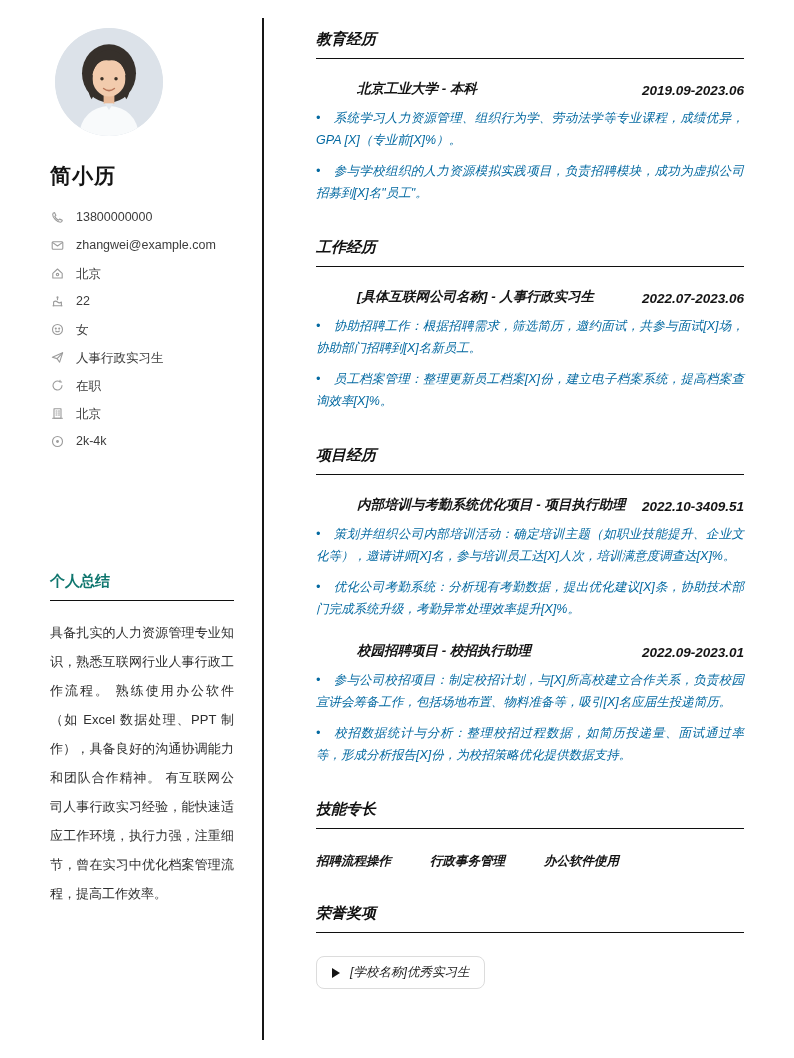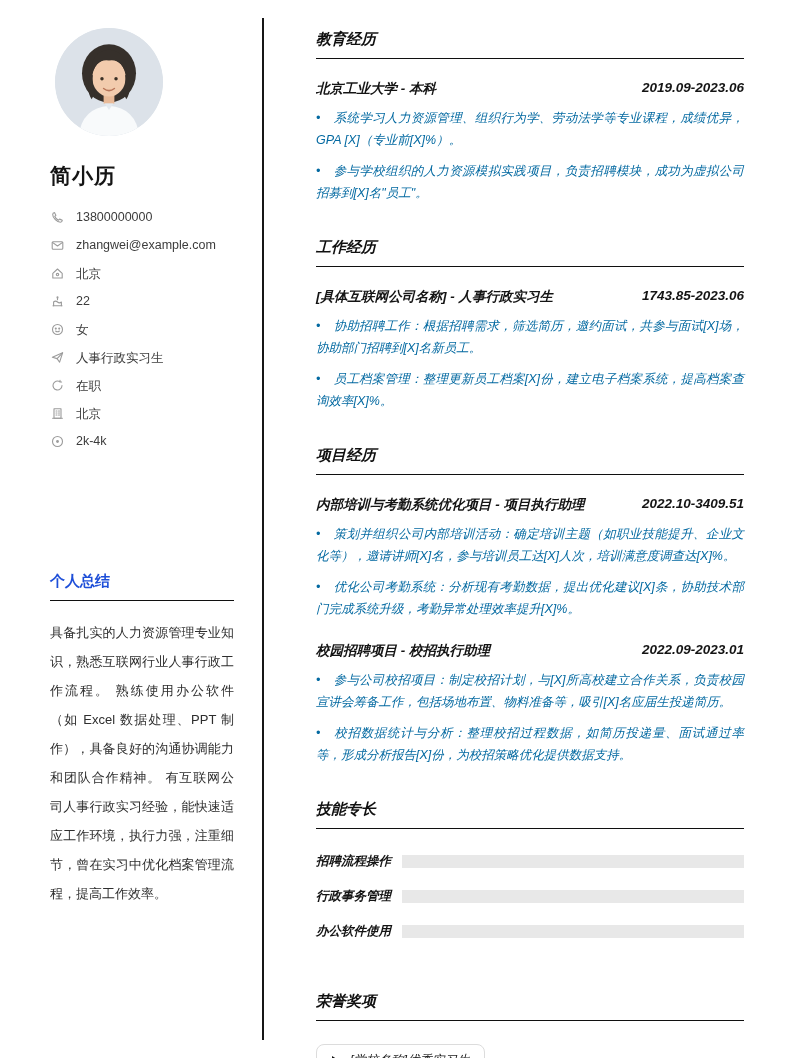--- a/index.html
+++ b/index.html
@@ -9,39 +9,39 @@
 
   
   .sidebar { position:absolute; left:50px; top:28px; width:184px; }
   .avatar-wrap { width:108px; height:108px; border-radius:50%; overflow:hidden; margin-left:5px; background:#dce2e9; }
   .name { margin-top:26px; font-size:21px; font-weight:bold; color:#141414; letter-spacing:1px; }
   .contact-list { margin-top:20px; }
   .contact-row { display:flex; align-items:flex-start; height:28px; font-size:12.5px; color:#3c3c3c; }
   .contact-row .cicon { width:14px; height:14px; margin-right:12px; flex:0 0 auto; display:flex; align-items:center; justify-content:center; }
   .cicon svg { width:13px; height:13px; stroke:#9b9b9b; fill:none; stroke-width:1.1; stroke-linecap:round; stroke-linejoin:round; }
   .summary { margin-top:110px; }
-  .side-h2 { font-size:15px; font-weight:bold; color:#1d4ed8; padding-bottom:9px; border-bottom:1.5px solid #101010; }
+  .side-h2 { font-size:15px; font-weight:bold; color:#0f766e; padding-bottom:9px; border-bottom:1.5px solid #101010; }
   .summary-text { margin-top:17px; font-size:13px; line-height:29px; color:#2e2e2e; text-align:justify; }
 
   
   .v-divider { position:absolute; left:262px; top:18px; height:1022px; width:2px; background:#161616; }
 
   
   .main { position:absolute; left:316px; top:30px; width:428px; }
   .section { margin-bottom:34px;font-style:italic; }
   .sec-h2 { font-size:15px; font-weight:bold; color:#101010; padding-bottom:9px; border-bottom:1.5px solid #101010; margin-bottom:21px; }
   .entry { margin-bottom:16px; }
-  .entry-head { display:flex; justify-content:space-between; align-items:flex-start; margin-bottom:4px; }
+  .entry-head { display:flex; justify-content:space-between; align-items:flex-end; margin-bottom:4px;margin-left:41px; }
   .entry-title { font-size:13.5px; font-weight:bold; color:#141414; }
   .entry-date { font-size:13.5px; font-weight:bold; color:#141414; }
   .bullet { font-size:12.5px; line-height:22px; color:#0369a1; text-align:justify; margin-top:9px; }
   .bullet .dot { display:inline-block; margin-right:13px; }
 
   
-  .skills-grid { display:grid; grid-template-columns:1fr; column-gap:28px; row-gap:18px; margin-top:24px; }
+  .skills-grid { display:grid; grid-template-columns:1fr 1fr 1fr 1fr; column-gap:28px; row-gap:18px; margin-top:24px; }
   .skill { display:flex; align-items:center; }
   .skill-label { font-size:12.5px; font-weight:bold; color:#141414; white-space:nowrap; margin-right:11px; }
   .skill-track { flex:1; height:13px; background:#e8e8e8; position:relative; overflow:hidden; }
   .skill-fill { height:100%; background:#1d1d1d; clip-path:polygon(0 0, calc(100% - 8px) 0, 100% 100%, 0 100%); }
 
   
   .honor-pill { display:inline-flex; align-items:center; border:1px solid #dcdcdc; border-radius:8px; padding:7px 15px; margin-top:2px; background:#fff; }
   .honor-pill .tri { width:0; height:0; border-left:8px solid #141414; border-top:5px solid transparent; border-bottom:5px solid transparent; margin-right:10px; }
   .honor-pill .htxt { font-size:12.5px; color:#222; }
 </style>
@@ -179,21 +179,21 @@
         <p class="bullet"><span class="dot">•</span><span>系统学习人力资源管理、组织行为学、劳动法学等专业课程，成绩优异，GPA [X]（专业前[X]%）。</span></p>
         <p class="bullet"><span class="dot">•</span><span>参与学校组织的人力资源模拟实践项目，负责招聘模块，成功为虚拟公司招募到[X]名"员工"。</span></p>
       </div>
     </div>
 
     <div class="section">
       <div class="sec-h2">工作经历</div>
       <div class="entry">
         <div class="entry-head">
           <span class="entry-title">[具体互联网公司名称] - 人事行政实习生</span>
-          <span class="entry-date">1743.85-2023.06</span>
+          <span class="entry-date">2022.07-2023.06</span>
         </div>
         <p class="bullet"><span class="dot">•</span><span>协助招聘工作：根据招聘需求，筛选简历，邀约面试，共参与面试[X]场，协助部门招聘到[X]名新员工。</span></p>
         <p class="bullet"><span class="dot">•</span><span>员工档案管理：整理更新员工档案[X]份，建立电子档案系统，提高档案查询效率[X]%。</span></p>
       </div>
     </div>
 
     <div class="section">
       <div class="sec-h2">项目经历</div>
       <div class="entry">
         <div class="entry-head">

